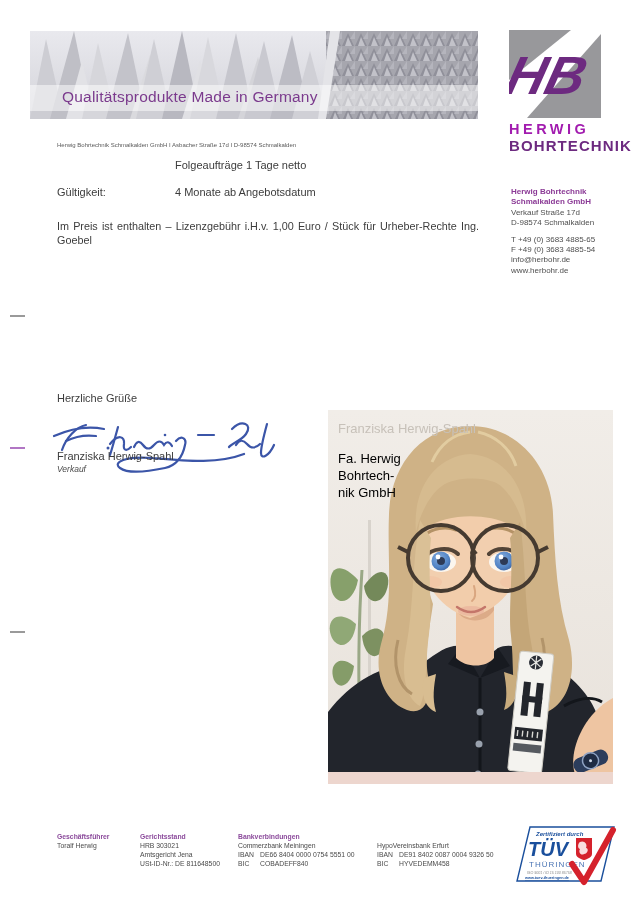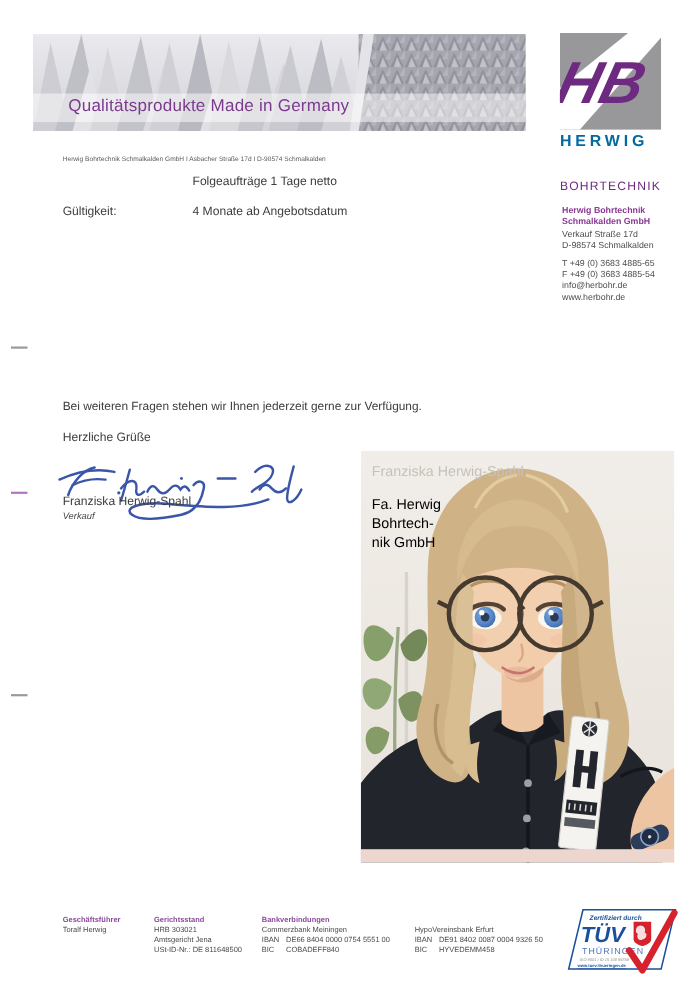--- a/index.html
+++ b/index.html
@@ -7,22 +7,22 @@
         font-family:"Liberation Sans",sans-serif;color:#3c3c3c;}
   .abs{position:absolute;}
 
   
   .banner{left:30px;top:31px;width:448px;height:88px;}
   .banner svg{display:block;width:100%;height:100%;}
   .banner-tagline{left:62px;top:88px;font-size:15.5px;color:#7b3a8d;letter-spacing:.2px;}
 
   
   .logo-box{left:509px;top:30px;width:92px;height:88px;}
-  .logo-word1{left:509px;top:121px;width:94px;font-size:14.5px;font-weight:bold;color:#0369a1;letter-spacing:3.5px;}
-  .logo-word2{left:509px;top:137px;width:96px;font-size:11px;font-weight:normal;color:#6d2a80;letter-spacing:1.1px;margin-top:27px;}
+  .logo-word1{left:509px;top:121px;width:94px;font-size:14.5px;font-weight:bold;color:#a21caf;letter-spacing:3.5px;}
+  .logo-word2{left:509px;top:137px;width:96px;font-size:15px;font-weight:bold;color:#6d2a80;letter-spacing:1.1px;}
 
   
   .sender-line{left:57px;top:142px;font-size:6px;color:#5a5a5a;}
   .subject{left:175px;top:159px;font-size:11px;}
   .validity-label{left:57px;top:186px;font-size:11px;text-align:center;}
   .validity-value{left:175px;top:186px;font-size:11px;}
   .para{left:57px;width:422px;font-size:10.8px;line-height:14.3px;text-align:justify;}
   .p1{top:219px;} .p2{top:261px;} .p3{top:304px;} .p4{top:363px;}
   .closing{left:57px;top:392px;font-size:11px;}
   .sig-svg{left:46px;top:414px;width:250px;height:62px;}
@@ -106,21 +106,21 @@
       <text x="10" y="64" transform="skewX(-14)" font-family="Liberation Sans, sans-serif" font-size="54" font-weight="bold" font-style="italic" fill="#6d2a80">HB</text>
     </svg>
   </div>
   <div class="abs logo-word1">HERWIG</div>
   <div class="abs logo-word2">BOHRTECHNIK</div>
 
   <div class="abs sender-line">Herwig Bohrtechnik Schmalkalden GmbH I Asbacher Straße 17d I D-98574 Schmalkalden</div>
   <div class="abs subject">Folgeaufträge 1 Tage netto</div>
   <div class="abs validity-label">Gültigkeit:</div>
   <div class="abs validity-value">4 Monate ab Angebotsdatum</div>
-  <div class="abs para p4">Bei weiteren Fragen stehen wir Ihnen jederzeit gerne zur Verfügung.</div>
+  <div class="abs para p1">Im Preis ist enthalten – Lizenzgebühr i.H.v. 1,00 Euro / Stück für Urheber-Rechte Ing. Goebel</div>
   <div class="abs closing">Herzliche Grüße</div>
 
   <div class="abs sig-svg">
     <svg viewBox="0 0 250 62">
       <g stroke="#3b55a8" stroke-width="2.2" fill="none" stroke-linecap="round">
         <path d="M16,36 C20,24 30,13 40,11"></path>
         <path d="M8,22 C26,14 44,12 58,15"></path>
         <path d="M20,27 C30,22 42,21 50,22"></path>
         <circle cx="62" cy="34" r="1.5" fill="#3b55a8" stroke="none"></circle>
         <path d="M72,13 C69,24 66,35 64,41"></path>

